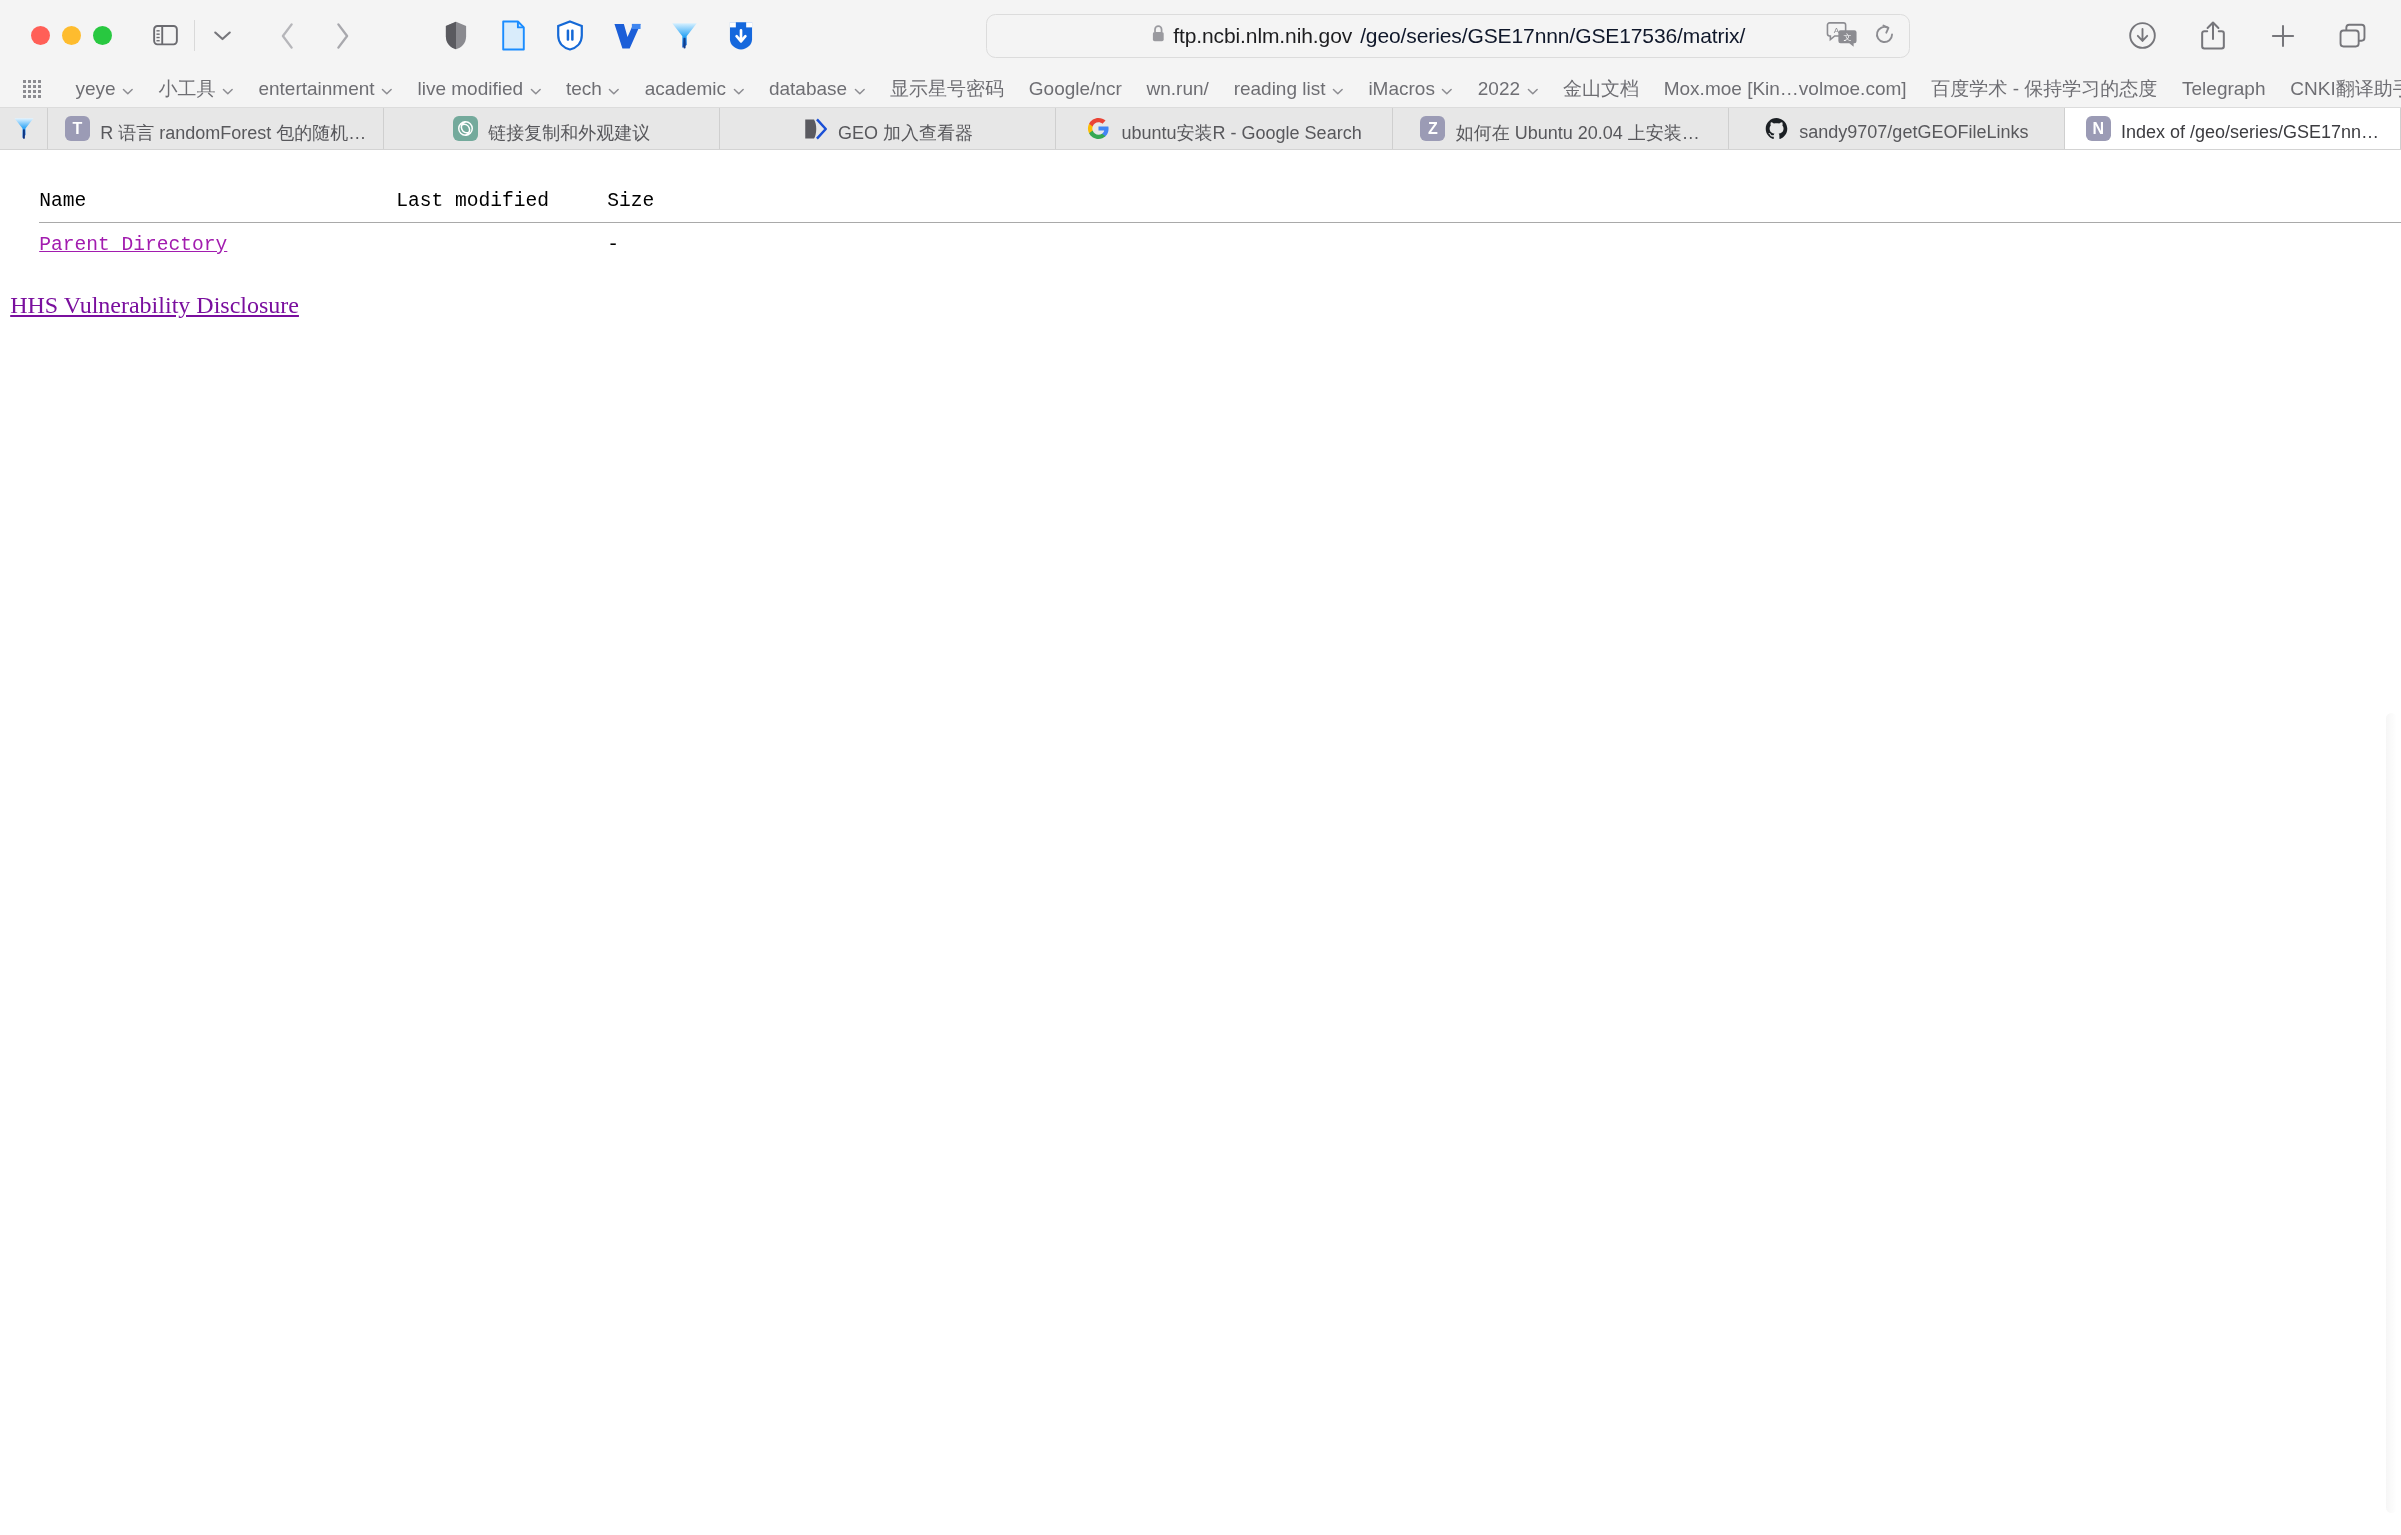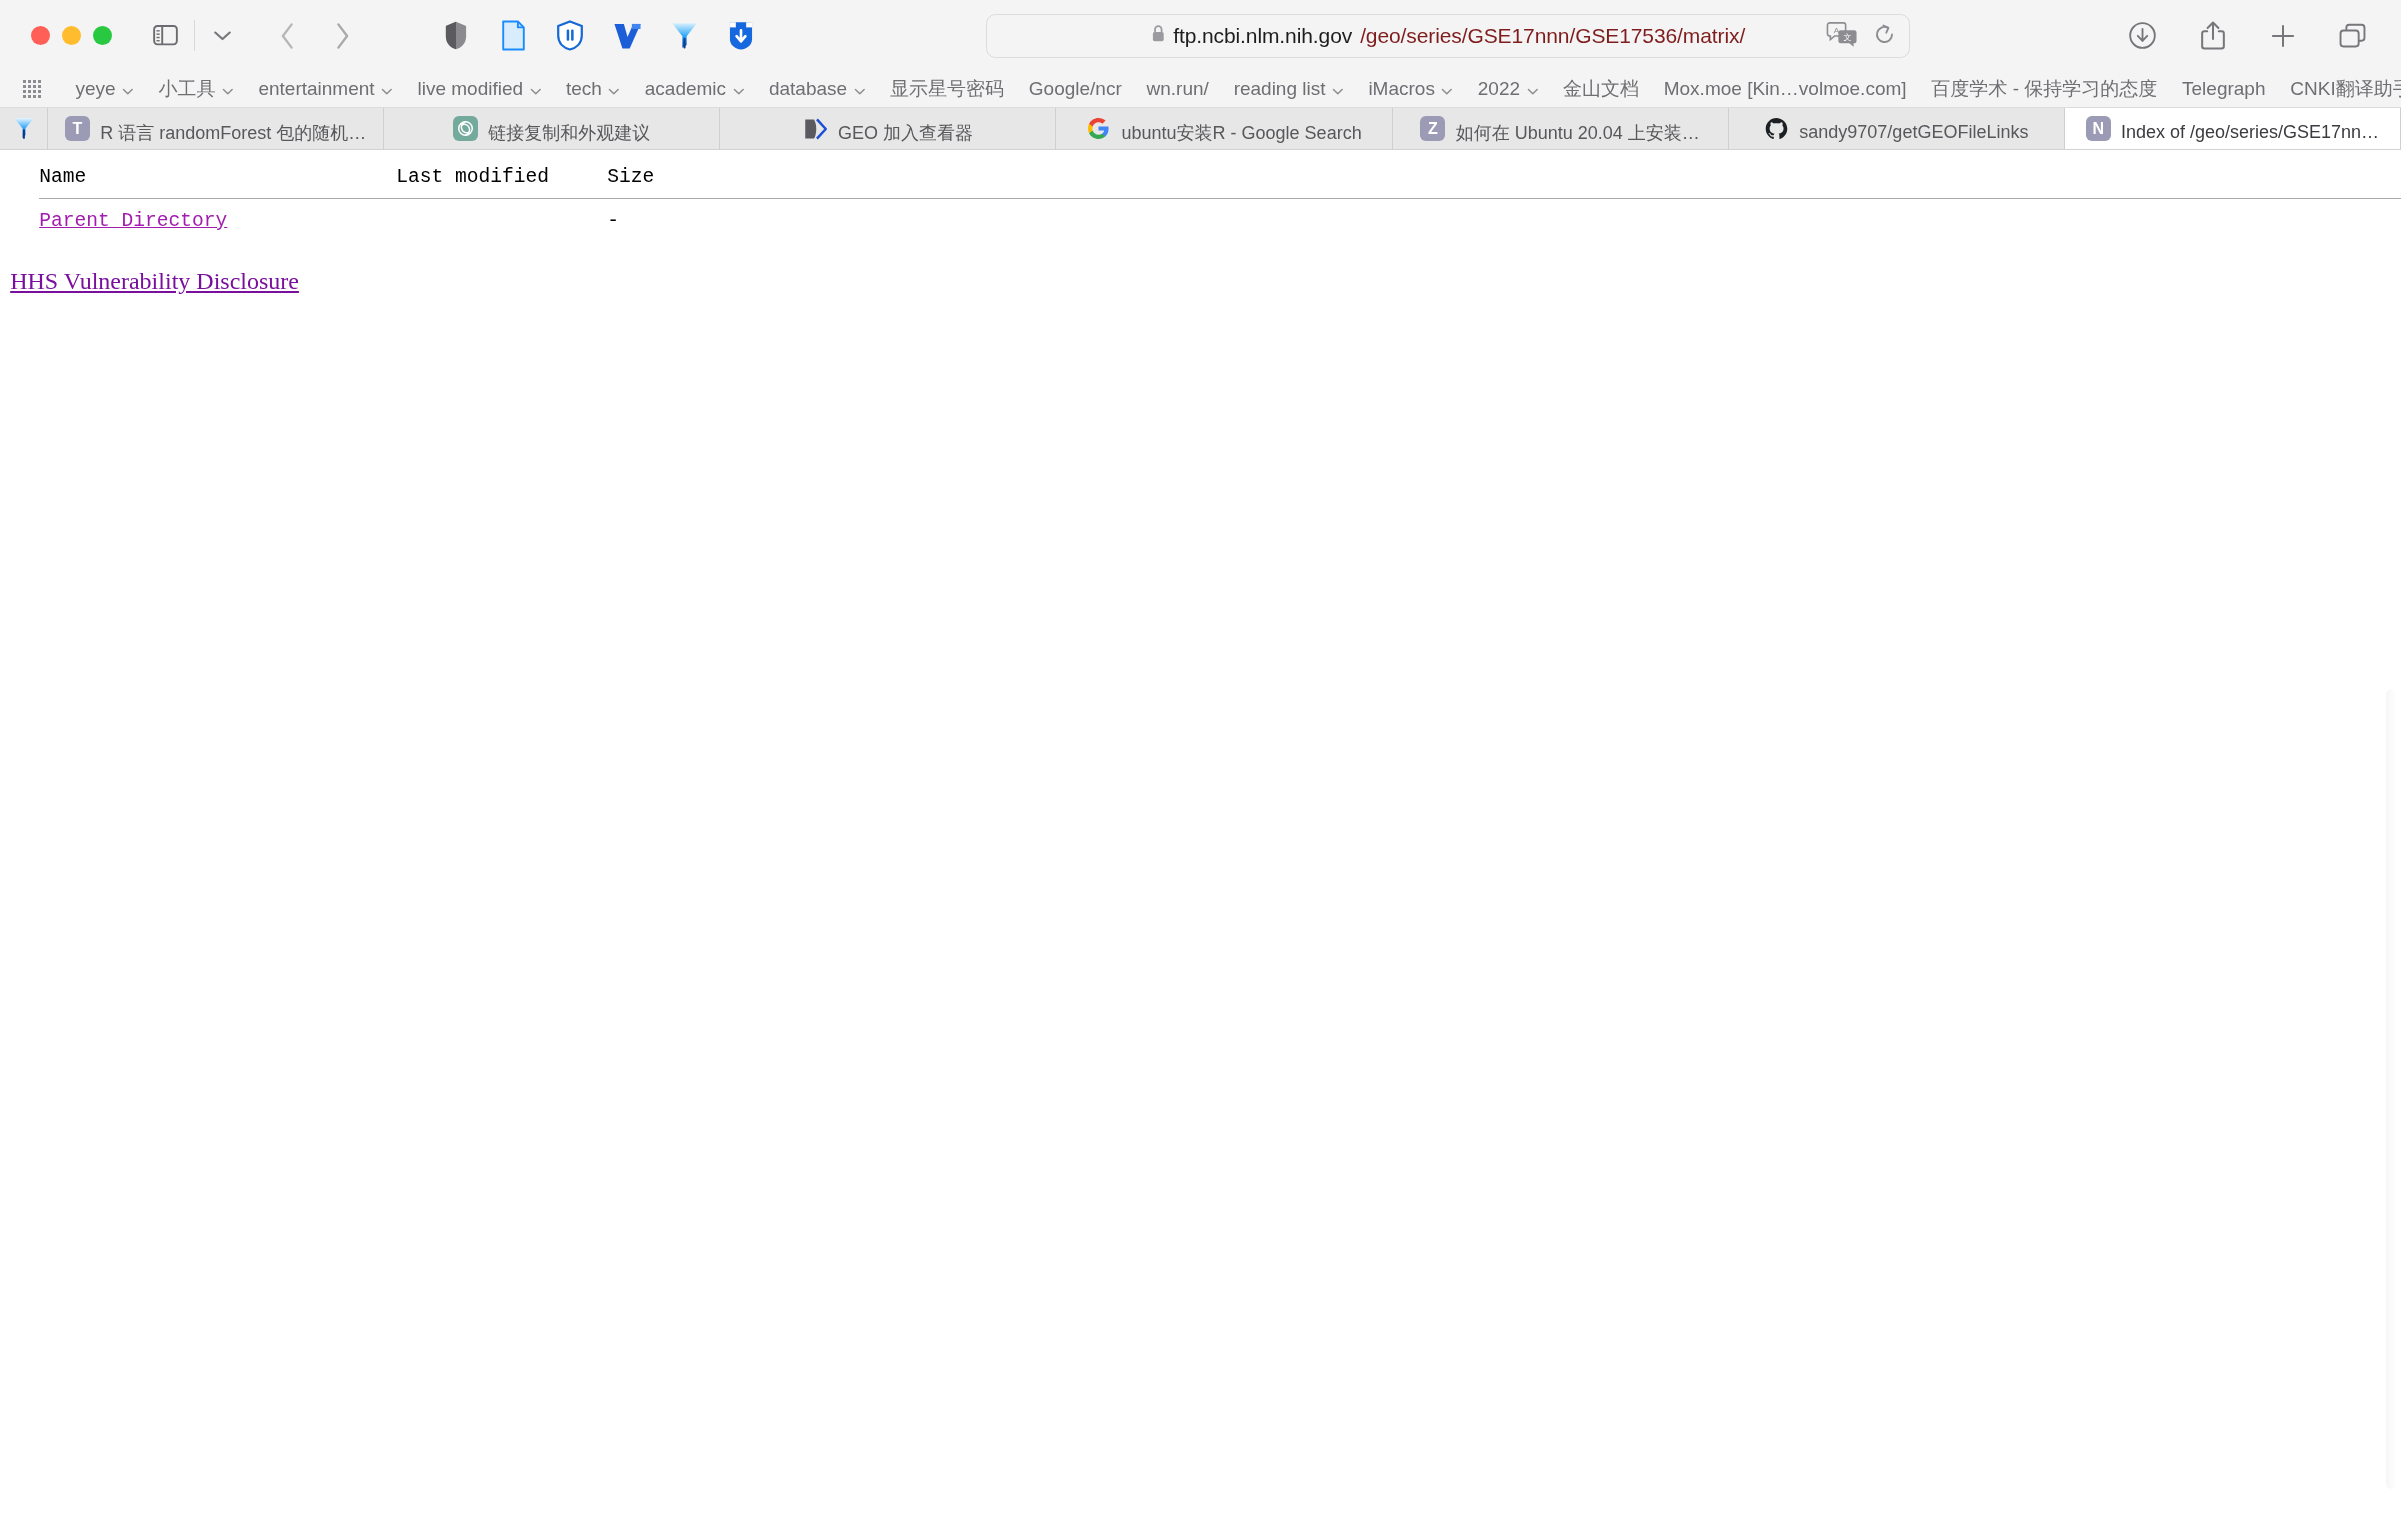--- a/index.html
+++ b/index.html
@@ -13,20 +13,21 @@
   }
 
   
   .browser-window {
     width: 2401px;
     height: 1535px;
     position: relative;
     background: #ffffff;
     display: flex;
     flex-direction: column;
+    gap: 24px;
   }
 
   .chrome {
     background: #f4f4f4;
     border-bottom: 0.7px solid #d3d3d3;
     padding-top: 0;
   }
 
   
   .toolbar-row {
@@ -83,21 +84,21 @@
     padding: 0 16px;
   }
   .addr-center {
     display: flex; align-items: center; gap: 8px;
     font-size: 21px;
     letter-spacing: -0.1px;
     white-space: nowrap;
   }
   .lock-icon { display:block; }
   .addr-host { color: #1d1d1f; }
-  .addr-path { color: #7f1d1d; }
+  .addr-path { color: #0f172a; }
   .addr-actions {
     position: absolute; right: 13px; top: 0; bottom: 0;
     display: flex; align-items: center; gap: 14.6px;
   }
 
   .right-group { display: flex; align-items: center; gap: 29px; margin-right: 2.9px; }
 
   
   .favorites-row {
     height: 36px;

